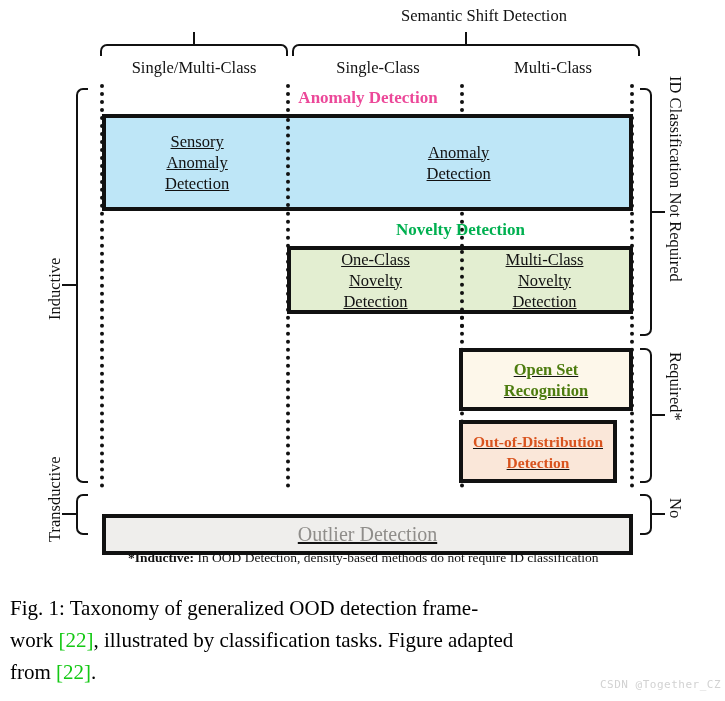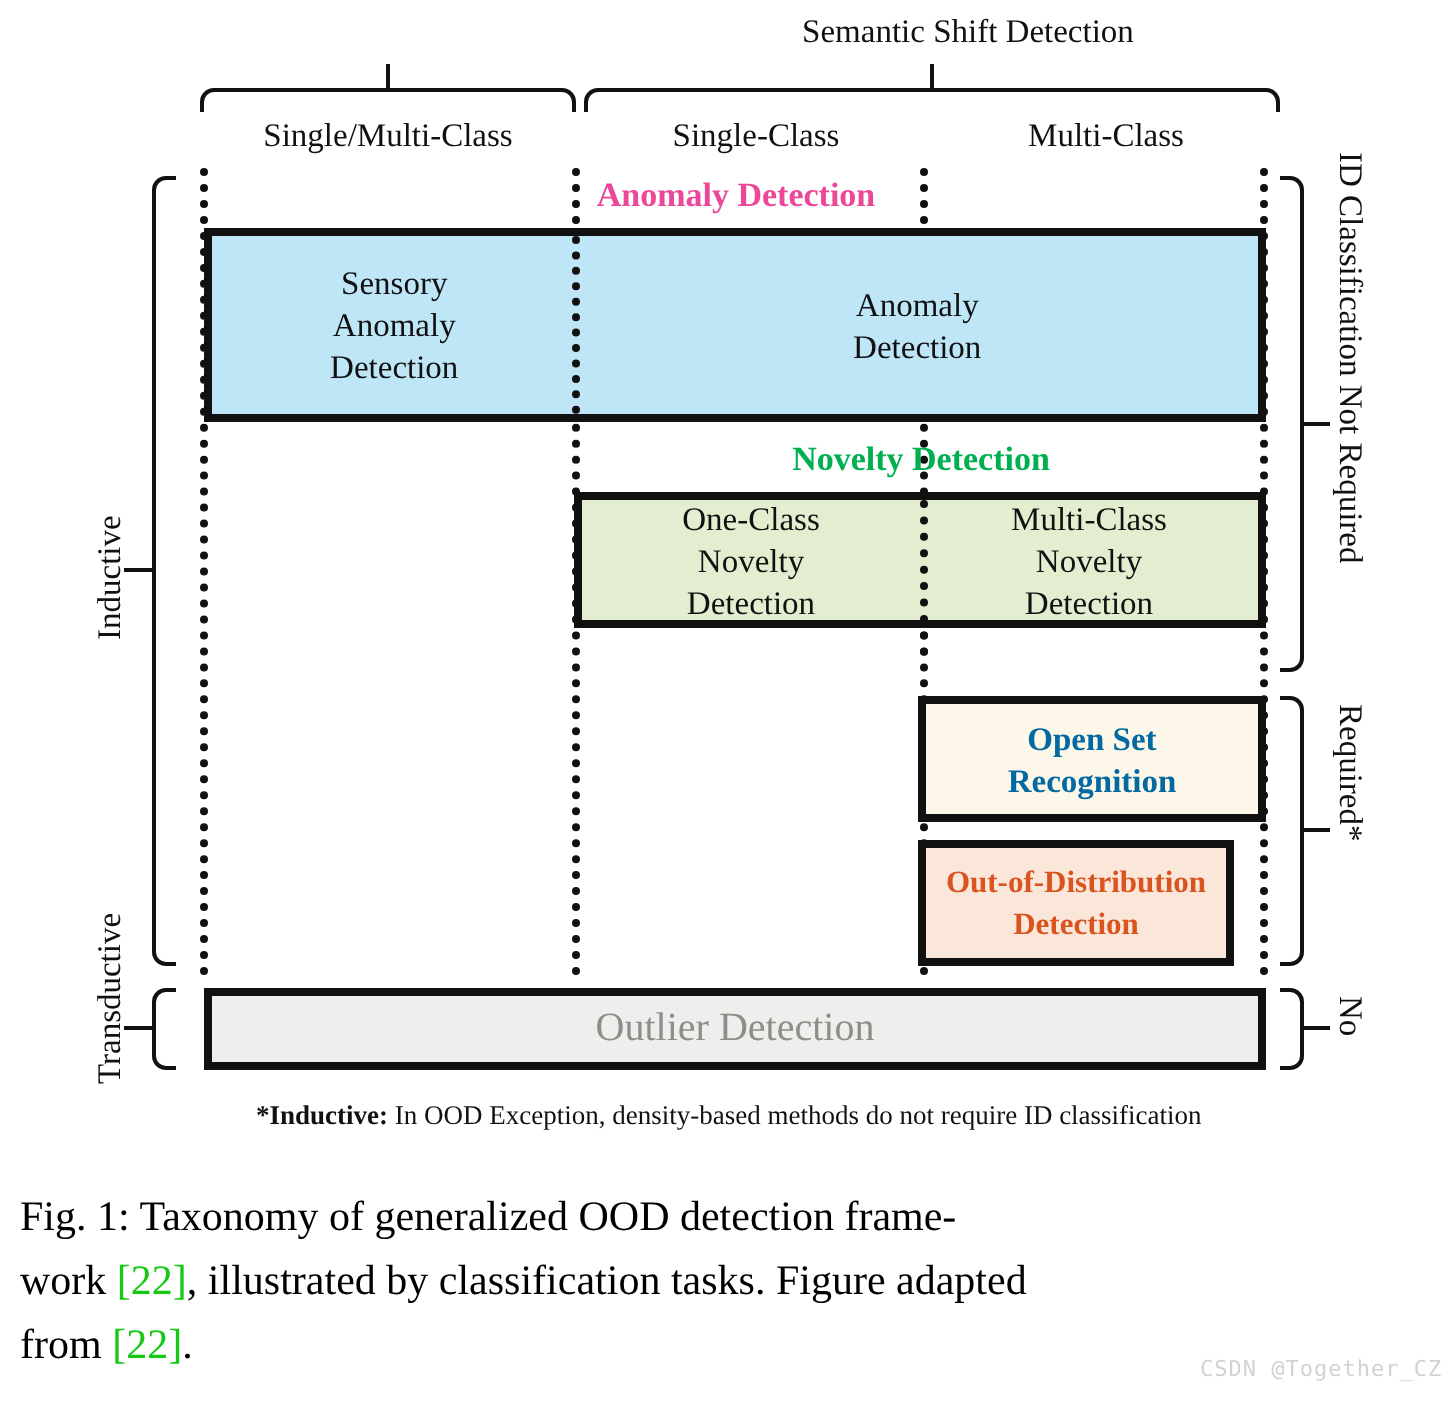--- a/index.html
+++ b/index.html
@@ -92,20 +92,21 @@
     border-left: 4px dotted #111;
   }
 
   
   .box {
     position: absolute;
     border: 4px solid #111;
     box-sizing: border-box;
     display: flex;
     align-items: center;
+    text-decoration: underline;
   }
   .box-cell {
     flex: 1 1 0;
     text-align: center;
     font-size: 16.5px;
     line-height: 21px;
     color: #111;
   }
   .box-cell.bold {
     font-weight: bold;
@@ -230,34 +231,34 @@
     </div>
     <div class="box-cell">
       <div>Multi-Class</div>
       <div>Novelty</div>
       <div>Detection</div>
     </div>
   </div>
   <div class="vdots" style="left:460px; top:250px; height:78px;"></div>
 
   <div class="box fill-cream" style="left:459px; top:348px; width:174px; height:63px;">
-    <div class="box-cell bold" style="color:#0369a1;">
+    <div class="box-cell bold" style="color:#4d7c0f;">
       <div>Open Set</div>
       <div>Recognition</div>
     </div>
   </div>
 
   <div class="box fill-peach" style="left:459px; top:420px; width:158px; height:63px;">
     <div class="box-cell bold" style="color:#d9541f; font-size:15.5px;">
       <div>Out-of-Distribution</div>
       <div>Detection</div>
     </div>
   </div>
 
-  <div class="box fill-gray" style="left:102px; top:494px; width:531px; height:41px;">
+  <div class="box fill-gray" style="left:102px; top:514px; width:531px; height:41px;">
     <div class="box-cell" style="color:#8f8d8a; font-size:20px;">
       <div>Outlier Detection</div>
     </div>
   </div>
 
   <div class="brace-right" style="left:640px; top:88px; width:12px; height:248px;"></div>
   <div class="brace-right-stem" style="left:652px; top:211px; width:13px;"></div>
   <div class="vlabel-right" style="left:684px; top:76px;">ID Classification Not Required</div>
 
   <div class="brace-right" style="left:640px; top:348px; width:12px; height:135px;"></div>
@@ -270,21 +271,21 @@
 
   <div class="brace-left" style="left:76px; top:88px; width:12px; height:395px;"></div>
   <div class="brace-left-stem" style="left:62px; top:284px; width:15px;"></div>
   <div class="vlabel-left" style="left:46px; top:320px;">Inductive</div>
 
   <div class="brace-left" style="left:76px; top:494px; width:12px; height:41px;"></div>
   <div class="brace-left-stem" style="left:62px; top:513px; width:15px;"></div>
   <div class="vlabel-left" style="left:46px; top:542px;">Transductive</div>
 
   <div class="footnote" style="left:128px; top:549px;">
-    <b>*Inductive:</b><span> In OOD Exception, density-based methods do not require ID classification</span>
+    <b>*Inductive:</b><span> In OOD Detection, density-based methods do not require ID classification</span>
   </div>
 
   <div class="caption" style="left:10px; top:592px; width:706px;">
     <div>
       <span>Fig. 1: Taxonomy of generalized OOD detection frame-</span>
     </div>
     <div>
       <span>work </span><span class="cite">[22]</span><span>, illustrated by classification tasks. Figure adapted</span>
     </div>
     <div>

